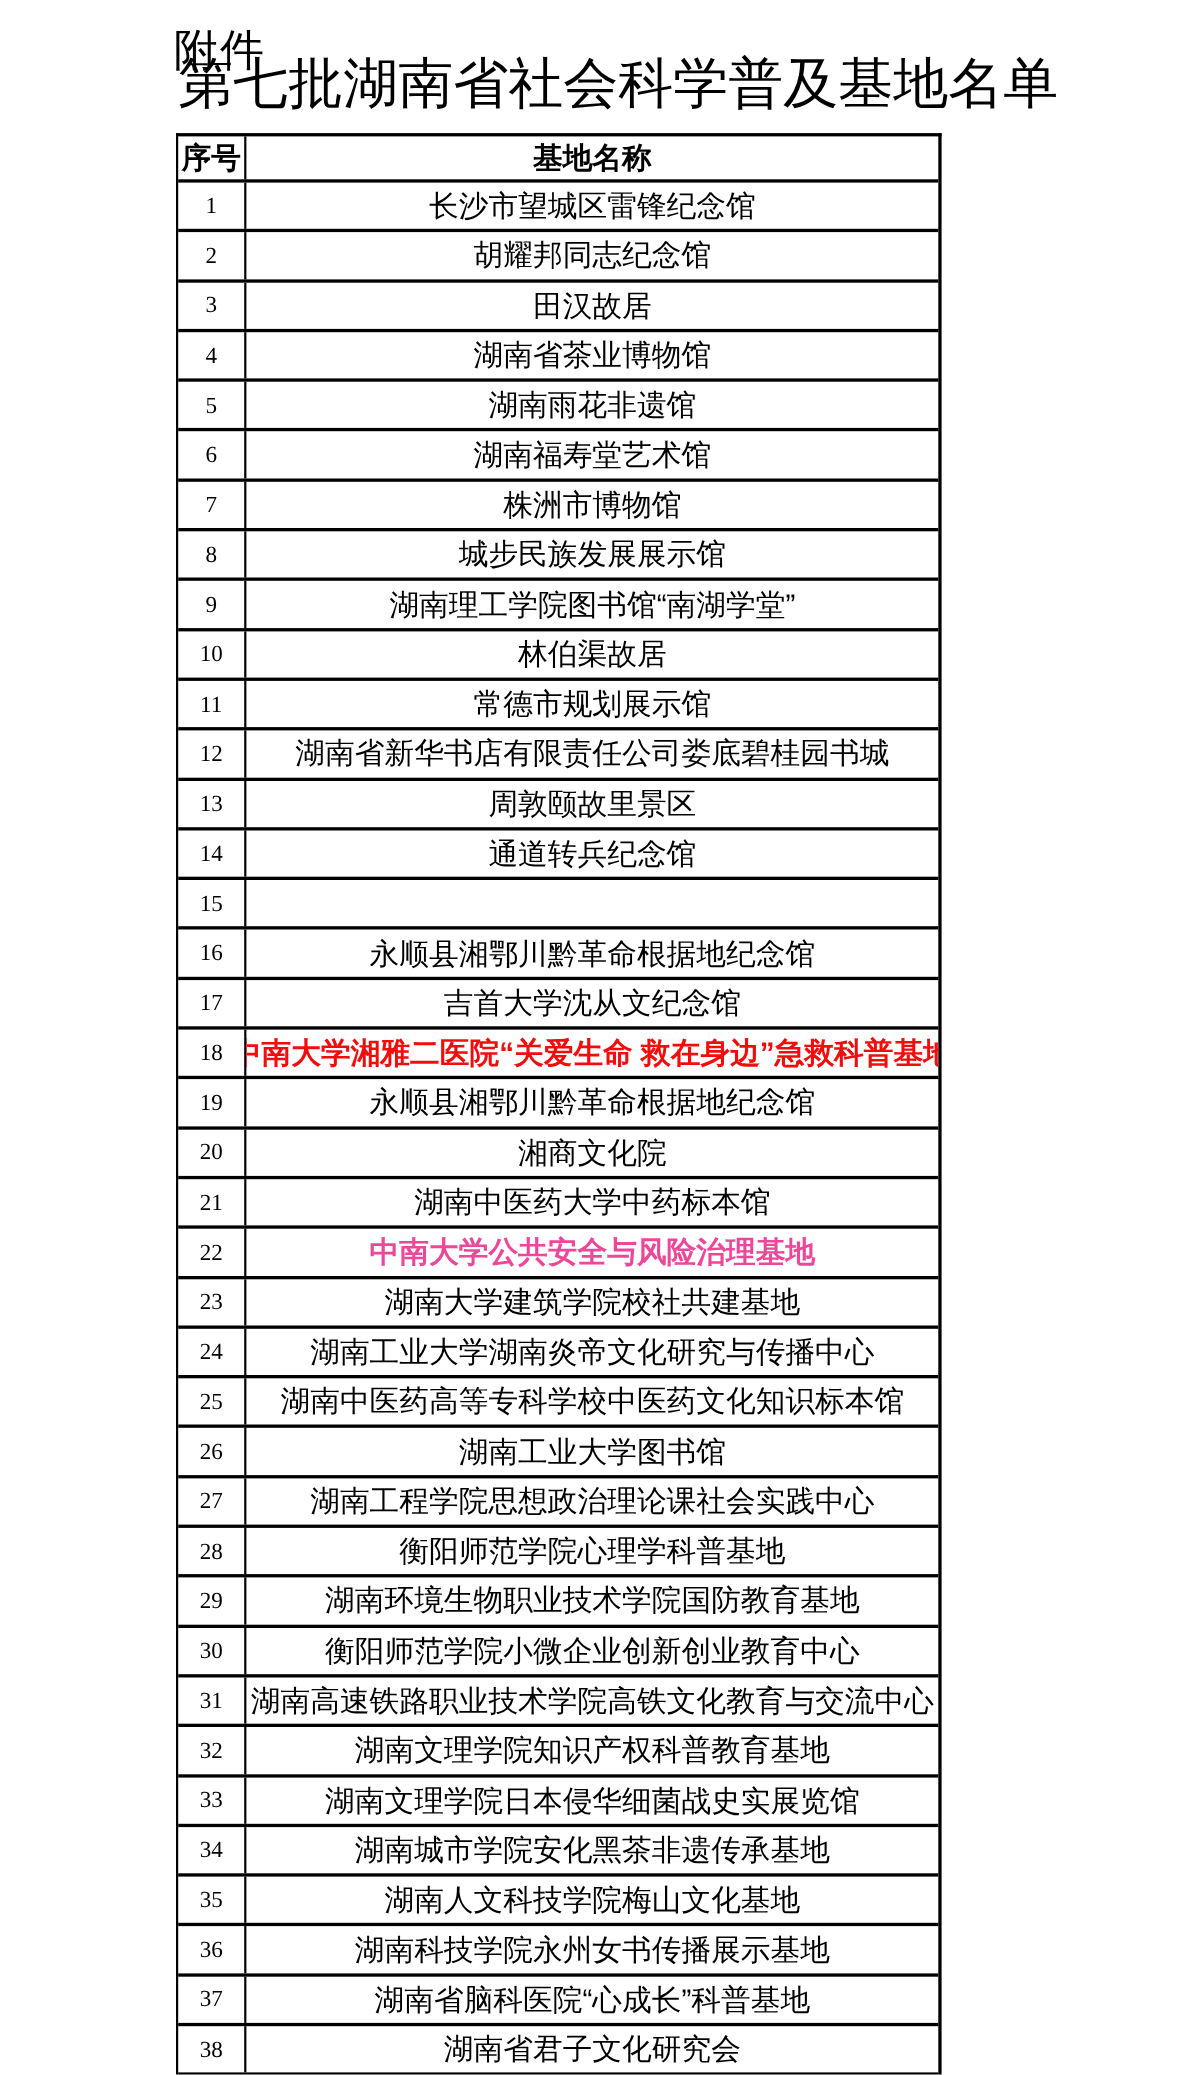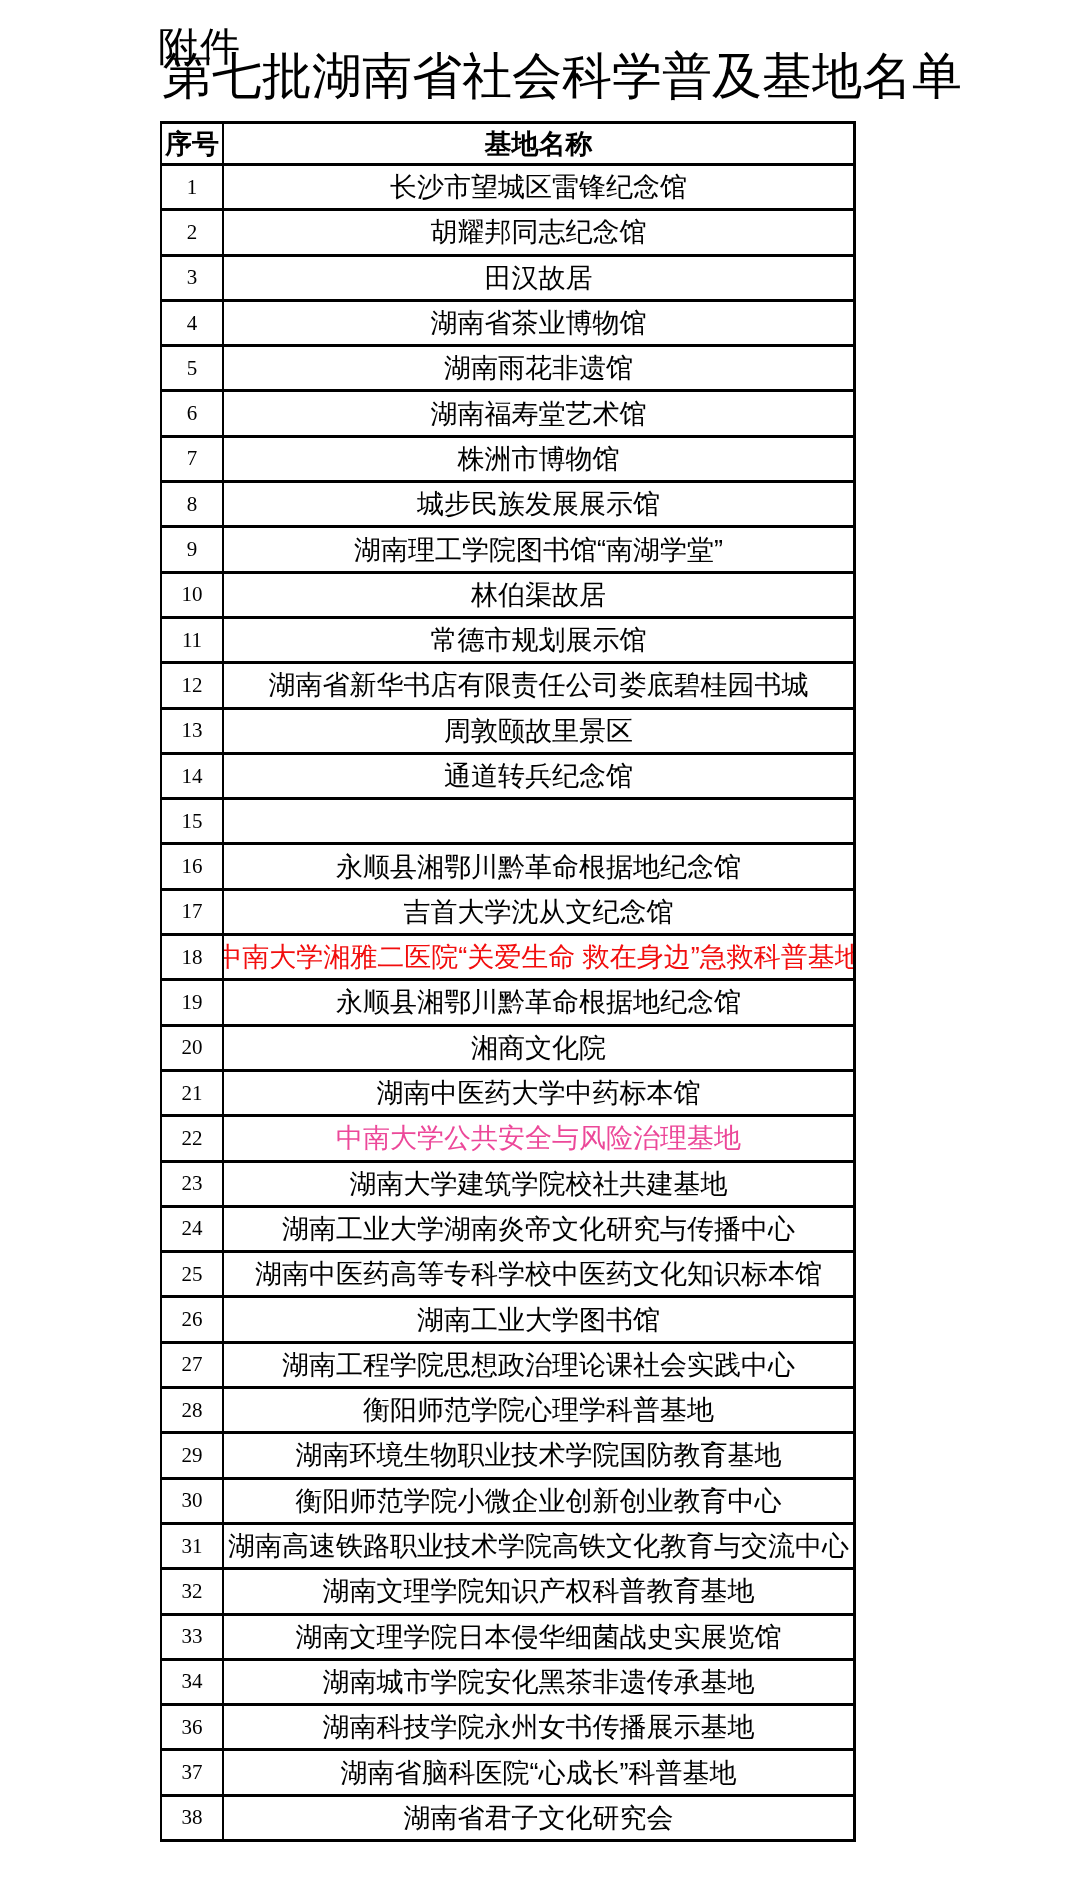--- a/index.html
+++ b/index.html
@@ -75,21 +75,21 @@
     font-size: 27px;
     white-space: nowrap;
   }
   .thead-row .cell-idx,
   .thead-row .cell-name {
     font-family: "Liberation Sans", sans-serif;
     font-weight: bold;
     font-size: 27px;
   }
   .data-row.highlight .cell-name {
-    font-weight: normal;
+    font-weight: bold;
   }
 </style>
 </head>
 <body>
 
 <div class="attachment-label">附件</div>
 
 <div class="doc-title">第七批湖南省社会科学普及基地名单</div>
 
 <div class="bases-table">
@@ -227,20 +227,24 @@
       </div>
       <div class="trow data-row">
         <div class="cell cell-idx">33</div>
         <div class="cell cell-name">湖南文理学院日本侵华细菌战史实展览馆</div>
       </div>
       <div class="trow data-row">
         <div class="cell cell-idx">34</div>
         <div class="cell cell-name">湖南城市学院安化黑茶非遗传承基地</div>
       </div>
       <div class="trow data-row">
+        <div class="cell cell-idx">35</div>
+        <div class="cell cell-name">湖南人文科技学院梅山文化基地</div>
+      </div>
+      <div class="trow data-row">
         <div class="cell cell-idx">36</div>
         <div class="cell cell-name">湖南科技学院永州女书传播展示基地</div>
       </div>
       <div class="trow data-row">
         <div class="cell cell-idx">37</div>
         <div class="cell cell-name">湖南省脑科医院“心成长”科普基地</div>
       </div>
       <div class="trow data-row">
         <div class="cell cell-idx">38</div>
         <div class="cell cell-name">湖南省君子文化研究会</div>

